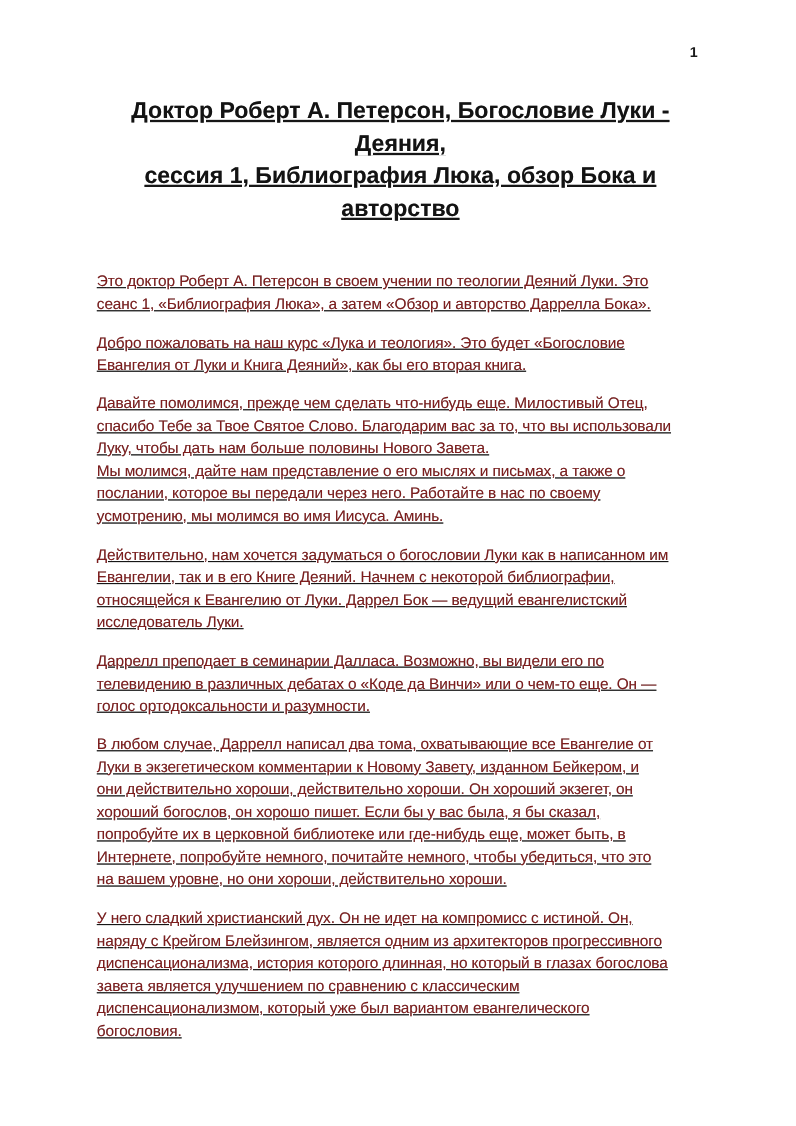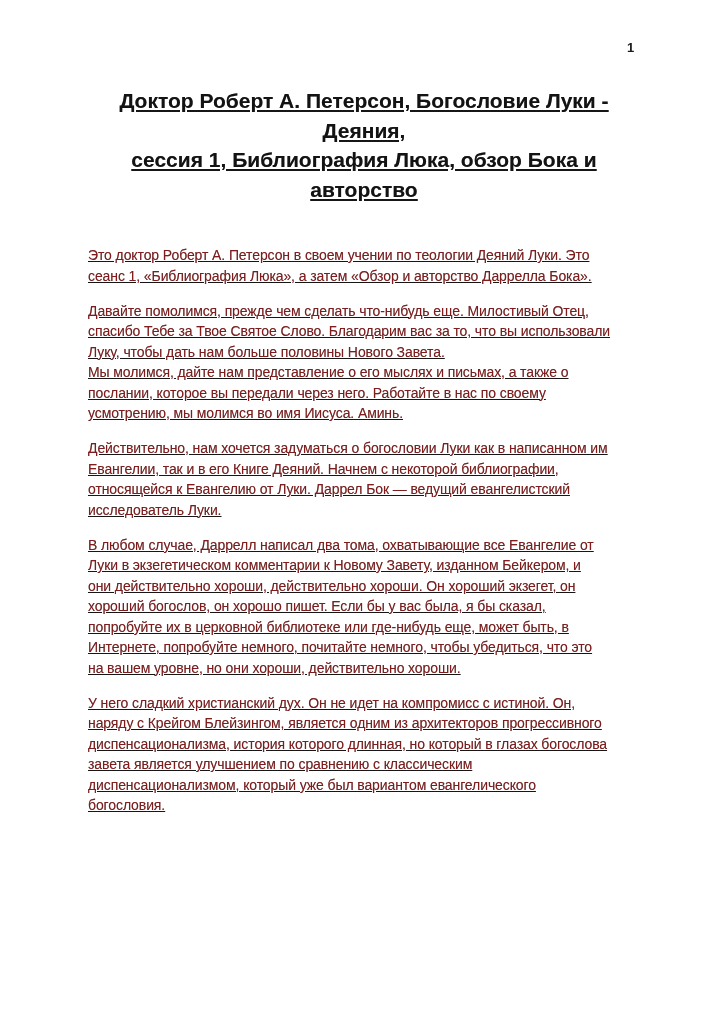--- a/index.html
+++ b/index.html
@@ -59,33 +59,38 @@
 
   <div class="content">
     <h1 class="title">Доктор Роберт А. Петерсон, Богословие Луки -
 Деяния,
 сессия 1, Библиография Люка, обзор Бока и
 авторство</h1>
 
     <p class="para">Это доктор Роберт А. Петерсон в своем учении по теологии Деяний Луки. Это
 сеанс 1, «Библиография Люка», а затем «Обзор и авторство Даррелла Бока».</p>
 
+    <p class="para">Добро пожаловать на наш курс «Лука и теология». Это будет «Богословие
+Евангелия от Луки и Книга Деяний», как бы его вторая книга.</p>
 
     <p class="para">Давайте помолимся, прежде чем сделать что-нибудь еще. Милостивый Отец,
 спасибо Тебе за Твое Святое Слово. Благодарим вас за то, что вы использовали
 Луку, чтобы дать нам больше половины Нового Завета.
 Мы молимся, дайте нам представление о его мыслях и письмах, а также о
 послании, которое вы передали через него. Работайте в нас по своему
 усмотрению, мы молимся во имя Иисуса. Аминь.</p>
 
     <p class="para">Действительно, нам хочется задуматься о богословии Луки как в написанном им
 Евангелии, так и в его Книге Деяний. Начнем с некоторой библиографии,
 относящейся к Евангелию от Луки. Даррел Бок — ведущий евангелистский
 исследователь Луки.</p>
 
+    <p class="para">Даррелл преподает в семинарии Далласа. Возможно, вы видели его по
+телевидению в различных дебатах о «Коде да Винчи» или о чем-то еще. Он —
+голос ортодоксальности и разумности.</p>
 
     <p class="para">В любом случае, Даррелл написал два тома, охватывающие все Евангелие от
 Луки в экзегетическом комментарии к Новому Завету, изданном Бейкером, и
 они действительно хороши, действительно хороши. Он хороший экзегет, он
 хороший богослов, он хорошо пишет. Если бы у вас была, я бы сказал,
 попробуйте их в церковной библиотеке или где-нибудь еще, может быть, в
 Интернете, попробуйте немного, почитайте немного, чтобы убедиться, что это
 на вашем уровне, но они хороши, действительно хороши.</p>
 
     <p class="para">У него сладкий христианский дух. Он не идет на компромисс с истиной. Он,

